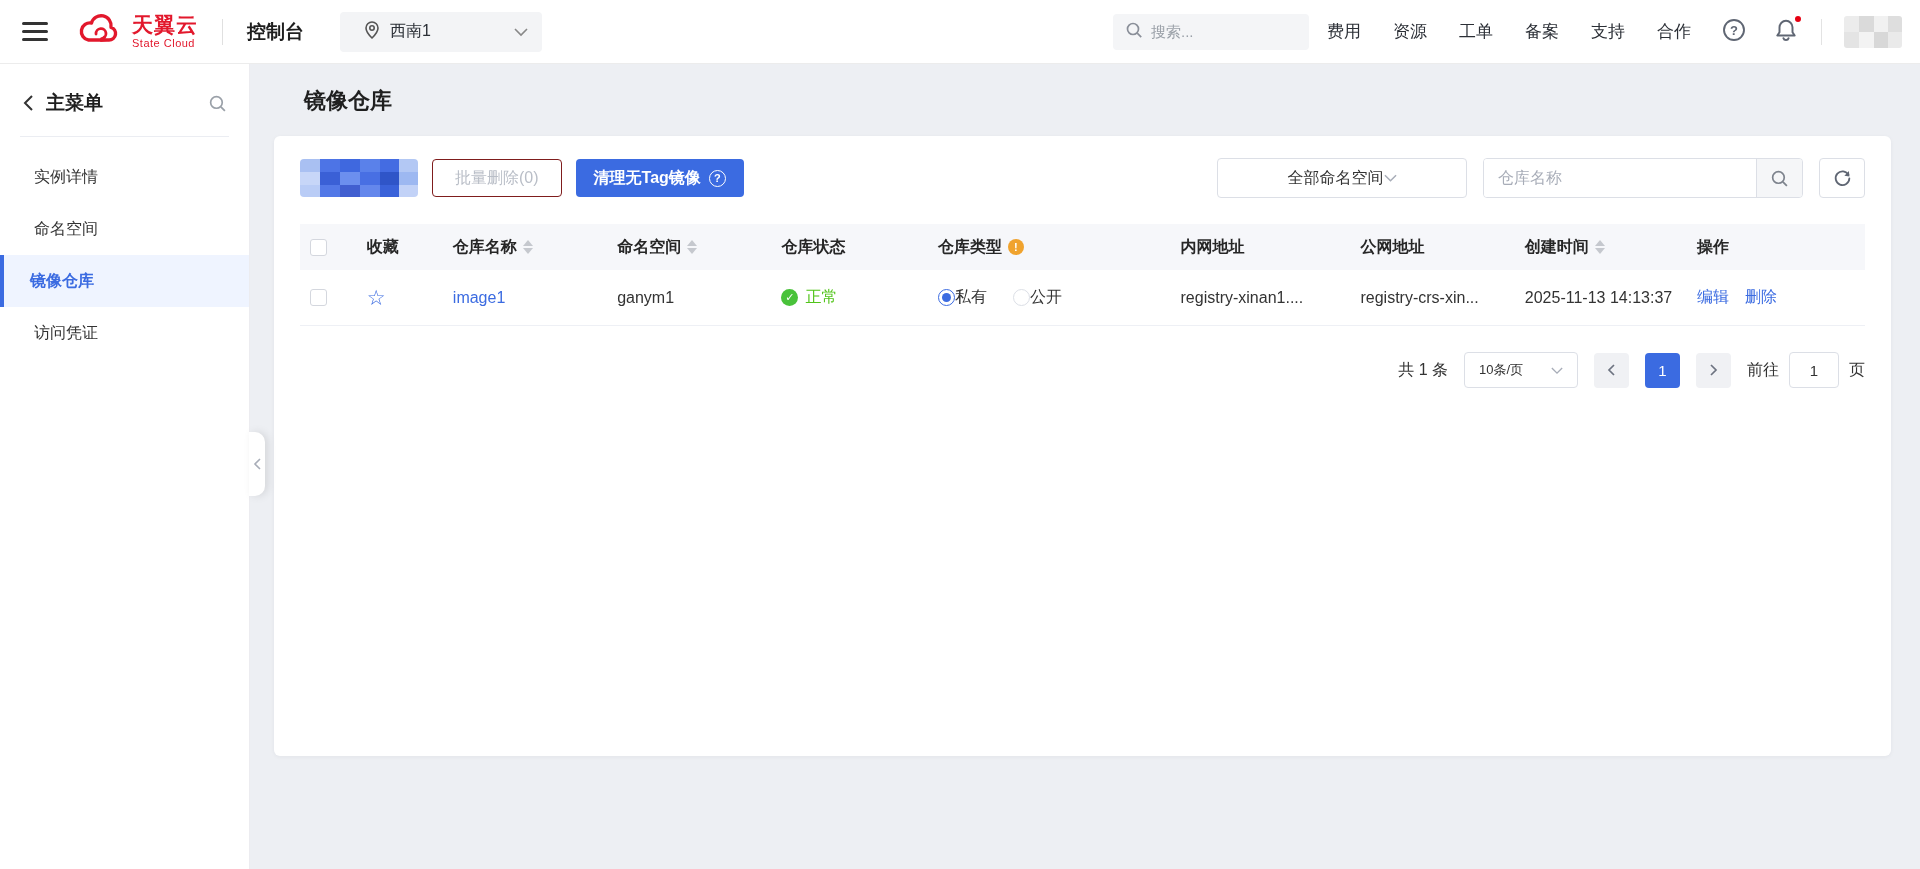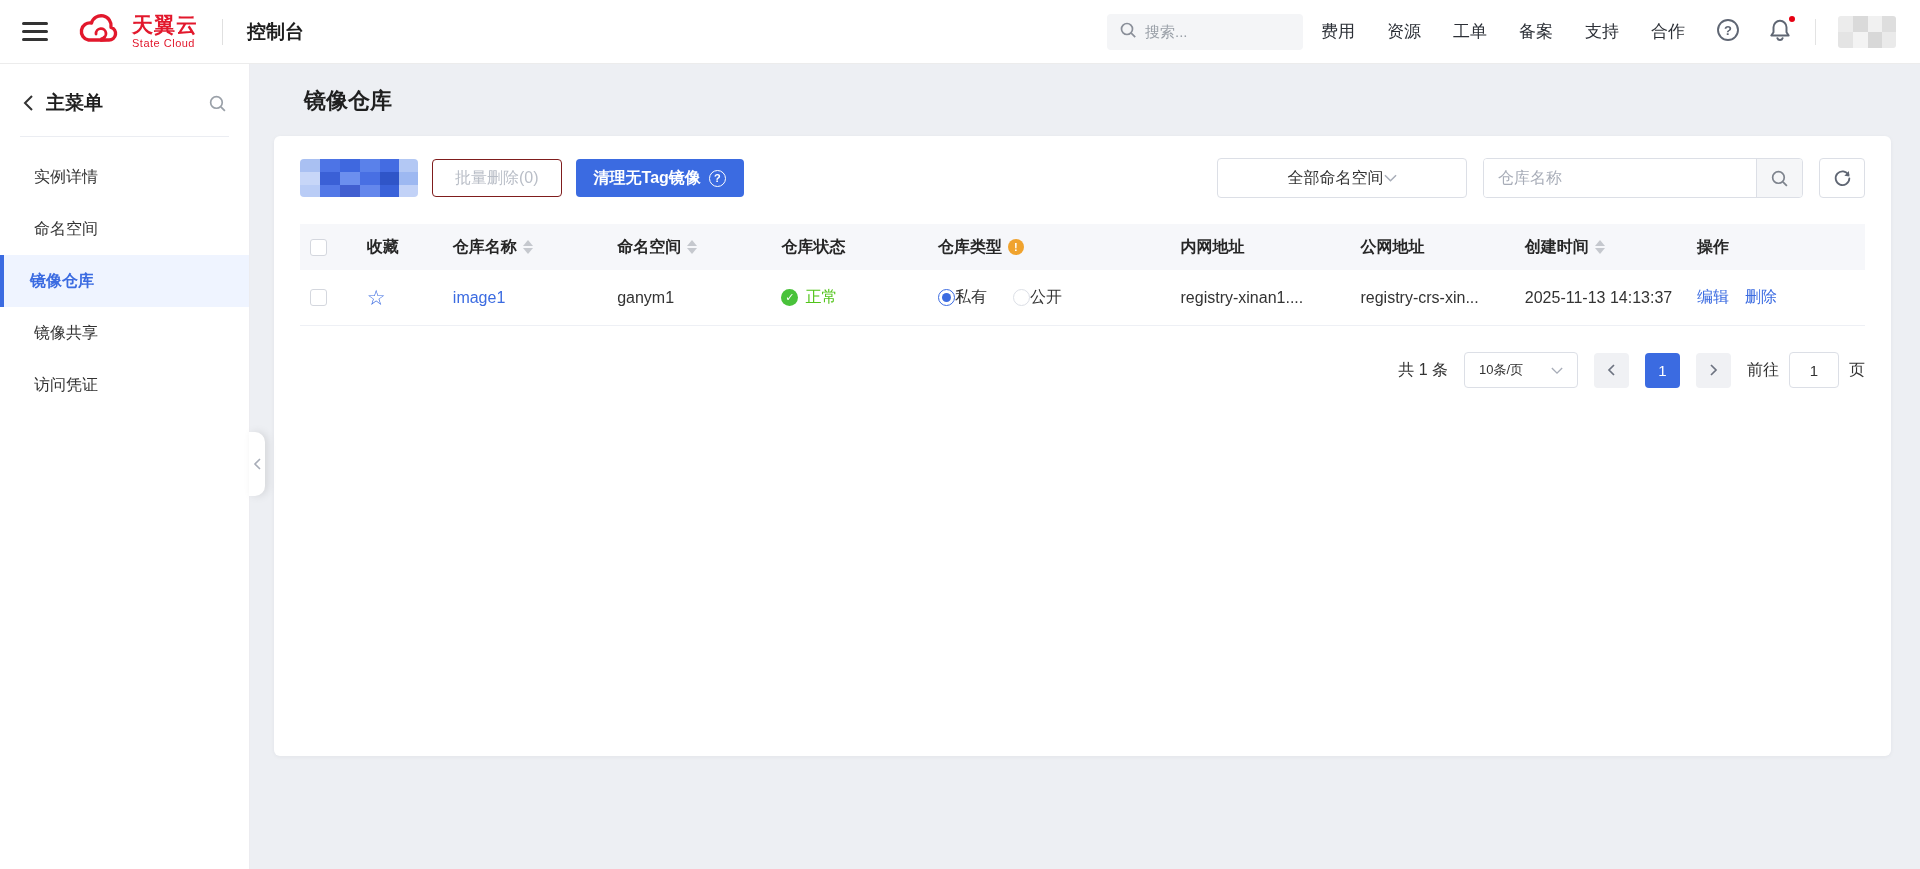--- a/index.html
+++ b/index.html
@@ -12,21 +12,21 @@
   .logo { display:flex; align-items:center; margin-left:26px; cursor:pointer; }
   .logo-text { margin-left:8px; line-height:1; }
   .logo-title { color:#e2182c; font-size:21px; font-weight:bold; letter-spacing:1px; }
   .logo-sub { color:#e2182c; font-size:11px; margin-top:3px; letter-spacing:.5px; }
   .tb-divider { width:1px; height:26px; background:#e0e0e0; margin:0 24px; }
   .console { font-size:19px; font-weight:bold; color:#1f1f1f; }
   .region { margin-left:36px; width:202px; height:40px; background:#f3f4f6; border-radius:4px; display:flex; align-items:center; padding:0 14px; cursor:pointer; }
   .region span { font-size:16px; color:#2b2f36; margin-left:8px; }
   .region .chev { margin-left:auto; }
 
-  .tb-right { margin-left:auto; display:flex; align-items:center; padding-right:24px; }
+  .tb-right { margin-left:auto; display:flex; align-items:center; padding-right:18px; }
   .tb-search { width:196px; height:36px; background:#f4f5f7; border-radius:4px; display:flex; align-items:center; padding:0 12px; }
   .tb-search input { border:none; outline:none; background:transparent; font-size:15px; color:#333; margin-left:8px; width:140px; font-family:inherit; }
   .tb-search input::placeholder { color:#9aa0a8; }
   .tb-nav { display:flex; gap:32px; margin-left:18px; }
   .tb-nav span { font-size:17px; color:#2b2f36; cursor:pointer; }
   .tb-icons { display:flex; align-items:center; gap:26px; margin-left:30px; }
   .bell-wrap { position:relative; cursor:pointer; }
   .bell-dot { position:absolute; top:-3px; right:-4px; width:10px; height:10px; background:#e60012; border-radius:50%; border:2px solid #fff; }
   .tb-divider2 { width:1px; height:26px; background:#e3e3e3; margin:0 22px; }
   .avatar-blur { border-radius:3px; overflow:hidden; line-height:0; cursor:pointer; }
@@ -128,20 +128,34 @@
     </span>
     <span class="logo-text">
       <div class="logo-title">天翼云</div>
       <div class="logo-sub">State Cloud</div>
     </span>
   </div>
 
   <div class="tb-divider"></div>
   <div class="console">控制台</div>
 
+  <div class="region">
+    <span>
+      <svg width="20" height="20" viewBox="0 0 20 20">
+          <path d="M10 2a6 6 0 0 1 6 6c0 4.2-6 10-6 10S4 12.2 4 8a6 6 0 0 1 6-6z" fill="none" stroke="#555" stroke-width="1.6"></path>
+          <circle cx="10" cy="8" r="2.2" fill="none" stroke="#555" stroke-width="1.6"></circle>
+        </svg>
+    </span>
+    <span>西南1</span>
+    <span class="chev">
+      <svg width="14" height="9" viewBox="0 0 14 9">
+          <polyline points="1,1 7,7 13,1" fill="none" stroke="#888" stroke-width="1.6"></polyline>
+        </svg>
+    </span>
+  </div>
 
   <div class="tb-right">
     <div class="tb-search">
       <span>
         <svg width="18" height="18" viewBox="0 0 18 18">
             <circle cx="8" cy="8" r="5.5" fill="none" stroke="#8a8f99" stroke-width="1.7"></circle>
             <line x1="12.2" y1="12.2" x2="16.2" y2="16.2" stroke="#8a8f99" stroke-width="1.7"></line>
           </svg>
       </span>
       <input placeholder="搜索..." style="">
@@ -209,23 +223,20 @@
     <div class="sb-divider"></div>
     <div class="sb-menu">
       <div class="sb-item">
           <span>实例详情</span>
         </div>
       <div class="sb-item">
           <span>命名空间</span>
         </div>
       <div class="sb-item active">
           <span>镜像仓库</span>
-        </div>
-      <div class="sb-item">
-          <span>镜像共享</span>
         </div>
       <div class="sb-item">
           <span>访问凭证</span>
         </div>
     </div>
     <div class="collapse-handle">
       <svg width="9" height="12" viewBox="0 0 9 12">
           <polyline points="7,1 2,6 7,11" fill="none" stroke="#a8adb8" stroke-width="1.6"></polyline>
         </svg>
     </div>

